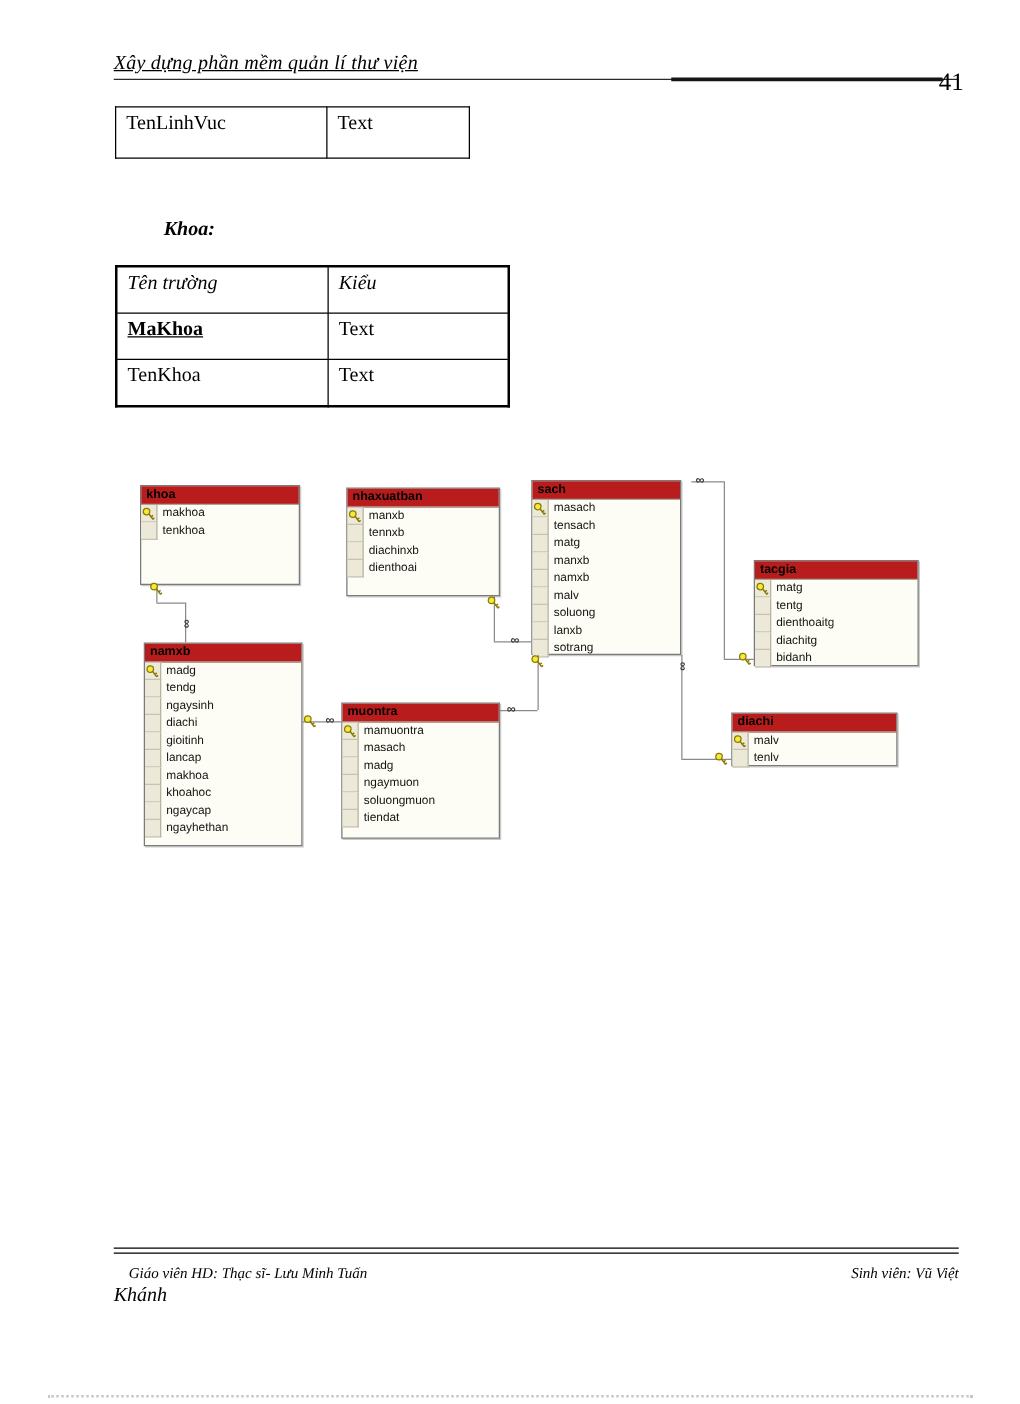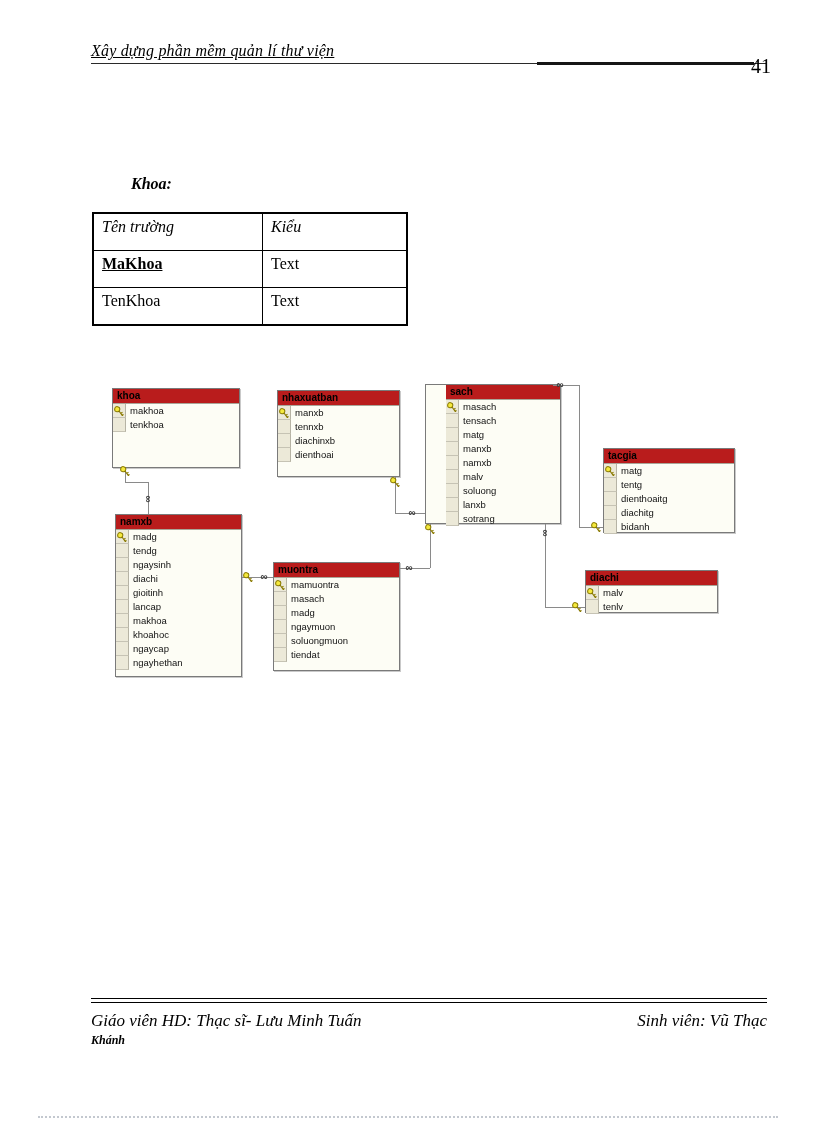--- a/index.html
+++ b/index.html
@@ -45,36 +45,44 @@
   .seg{position:absolute;background:#8a8a8a;}
   .end-glyph{position:absolute;transform:translate(-50%,-50%);line-height:0;}
   .inf{position:absolute;transform:translate(-50%,-50%);font-size:10px;font-weight:bold;
        color:#3a3a3a;line-height:10px;background:transparent;}
   .inf.v{transform:translate(-50%,-50%) rotate(90deg);}
 
   
   .ftr{position:absolute;left:91px;top:998px;width:676px;}
   .ftr-rule{height:3px;border-top:1px solid #000;border-bottom:1px solid #000;}
   .ftr-line{display:flex;justify-content:space-between;margin-top:8px;
-            font-style:italic;font-size:17px;}
-  .ftr-line2{font-style:italic;font-size:12px;margin-top:2px;font-weight:bold;}
+            font-style:italic;font-size:12px;margin-left:12px;}
+  .ftr-line2{font-style:italic;font-size:16px;margin-top:2px;}
 
   .bottom-dots{position:absolute;left:38px;right:38px;top:1116px;border-top:2px dotted #c3c8cf;}
 </style>
 </head>
 <body>
 
 <div class="page">
 
   <div class="hdr">
     <span class="hdr-title">Xây dựng phần mềm quản lí thư viện</span>
     <span class="hdr-thick"></span>
     <span class="hdr-page">41</span>
   </div>
 
+  <table class="doc-table tbl-top">
+    <tbody>
+      <tr>
+        <td class="c1">TenLinhVuc</td>
+        <td class="c2">Text</td>
+      </tr>
+    </tbody>
+  </table>
 
   <div class="khoa-heading">Khoa:</div>
 
   <table class="doc-table tbl-khoa">
     <tbody>
       <tr>
         <td class="k1 hcell">Tên trường</td>
         <td class="k2 hcell">Kiểu</td>
       </tr>
       <tr>
@@ -122,21 +130,21 @@
         </div>
         <div class="ent-row">
           <span class="ent-sel"></span>
           <span class="ent-field">diachinxb</span>
         </div>
         <div class="ent-row">
           <span class="ent-sel"></span>
           <span class="ent-field">dienthoai</span>
         </div>
       </div>
-      <div class="ent" style="left: 330px; top: 9px; width: 136px; height: 140px; padding-left: 20px;">
+      <div class="ent" style="left: 330px; top: 9px; width: 120px; height: 140px;">
         <div class="ent-title">sach</div>
         <div class="ent-row">
           <span class="ent-sel">
             <svg width="12" height="12" viewBox="0 0 12 12" style="transform:rotate(8deg)">
               <circle cx="4" cy="4.5" r="2.6" fill="#f5e93d" stroke="#8a7a00" stroke-width="1"></circle>
               <path d="M6 6 L10 10 M8.2 8.2 L9.6 6.8 M10 10 L10.8 8.6" stroke="#8a7a00" stroke-width="1.2" fill="none"></path>
             </svg>
           </span>
           <span class="ent-field">masach</span>
         </div>
@@ -339,19 +347,19 @@
           <circle cx="4" cy="4.5" r="2.6" fill="#f5e93d" stroke="#8a7a00" stroke-width="1"></circle>
           <path d="M6 6 L10 10 M8.2 8.2 L9.6 6.8 M10 10 L10.8 8.6" stroke="#8a7a00" stroke-width="1.2" fill="none"></path>
         </svg></span>
       <span class="inf v" style="left: 450px; top: 158px;">∞</span>
     </div>
 
   <div class="ftr">
     <div class="ftr-rule"></div>
     <div class="ftr-line">
       <span>Giáo viên HD: Thạc sĩ- Lưu Minh Tuấn</span>
-      <span>Sinh viên: Vũ Thạc</span>
+      <span>Sinh viên: Vũ Việt</span>
     </div>
     <div class="ftr-line2">Khánh</div>
   </div>
 
   <div class="bottom-dots"></div>
 </div>
 
 </body></html>

